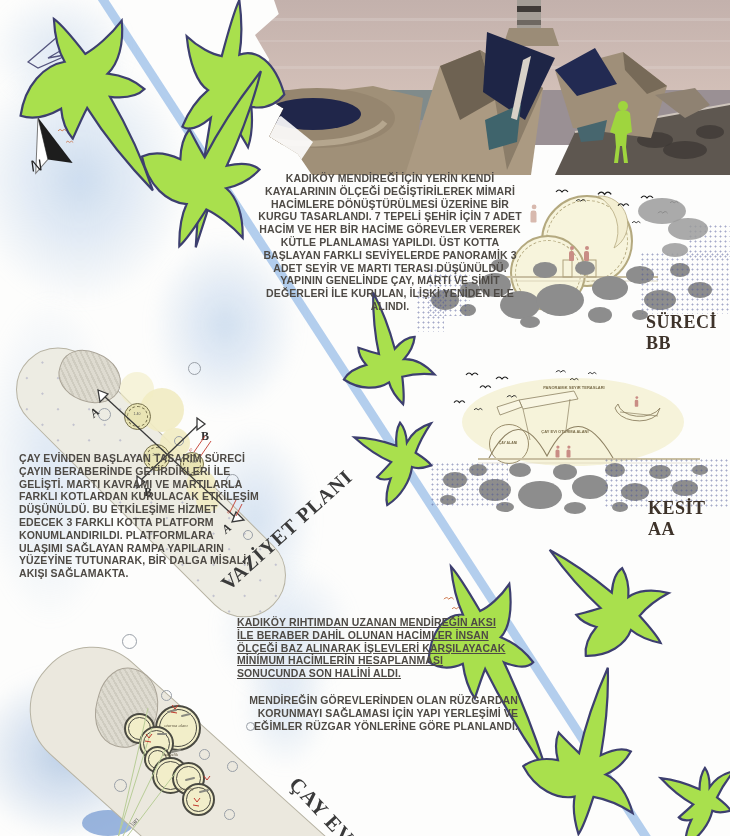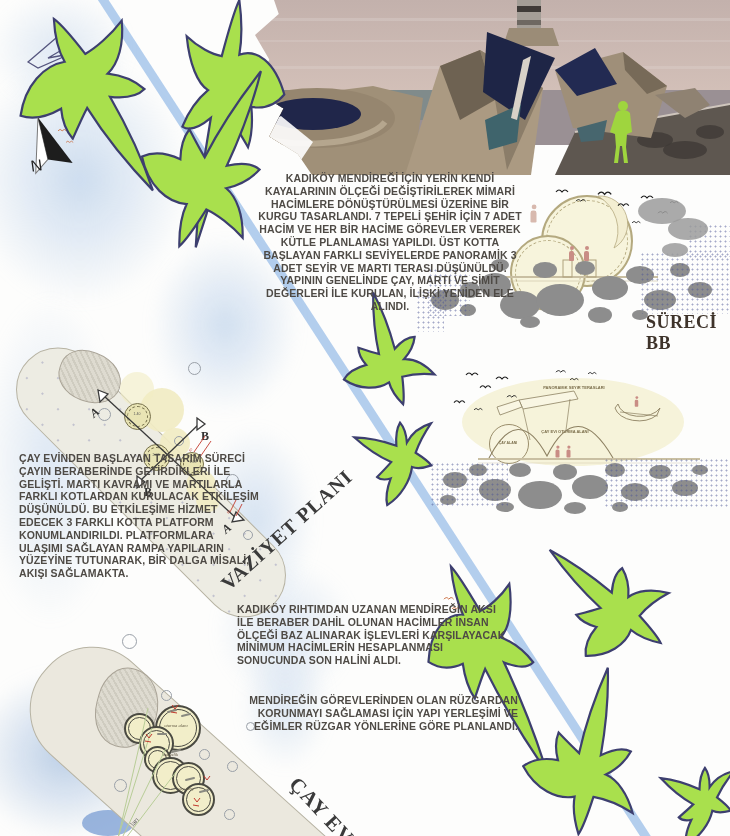--- a/index.html
+++ b/index.html
@@ -348,24 +348,25 @@
     </svg>
   <svg class="bird" viewBox="0 0 116 116" preserveAspectRatio="none" style="left:525px;top:662px;width:120px;height:175px;transform:rotate(190deg);">
       <use href="#gull"></use>
     </svg>
   <svg class="bird" viewBox="0 0 116 116" preserveAspectRatio="none" style="left:648px;top:760px;width:90px;height:80px;transform:rotate(115deg);">
       <use href="#gull"></use>
     </svg>
 
   <div class="tb" style="left:254px;top:172px;width:272px;text-align:center;">KADIKÖY MENDİREĞİ İÇİN YERİN KENDİ KAYALARININ ÖLÇEĞİ DEĞİŞTİRİLEREK MİMARİ HACİMLERE DÖNÜŞTÜRÜLMESİ ÜZERİNE BİR KURGU TASARLANDI. 7 TEPELİ ŞEHİR İÇİN 7 ADET HACİM VE HER BİR HACİME GÖREVLER VEREREK KÜTLE PLANLAMASI YAPILDI. ÜST KOTTA BAŞLAYAN FARKLI SEVİYELERDE PANORAMİK 3 ADET SEYİR VE MARTI TERASI DÜŞÜNÜLDÜ. YAPININ GENELİNDE ÇAY, MARTI VE SİMİT DEĞERLERİ İLE KURULAN, İLİŞKİ YENİDEN ELE ALINDI.</div>
   <div class="tb" style="left:19px;top:452px;width:240px;">ÇAY EVİNDEN BAŞLAYAN TASARIM SÜRECİ ÇAYIN BERABERİNDE GETİRDİKLERİ İLE GELİŞTİ. MARTI KAVRAMI VE MARTILARLA FARKLI KOTLARDAN KURULACAK ETKİLEŞİM DÜŞÜNÜLDÜ. BU ETKİLEŞİME HİZMET EDECEK 3 FARKLI KOTTA PLATFORM KONUMLANDIRILDI. PLATFORMLARA ULAŞIMI SAĞLAYAN RAMPA YAPILARIN YÜZEYİNE TUTUNARAK, BİR DALGA MİSALİ, AKIŞI SAĞLAMAKTA.</div>
-  <div class="tb" style="left:237px;top:603px;width:272px;">KADIKÖY RIHTIMDAN UZANAN MENDİREĞİN AKSI İLE BERABER DAHİL OLUNAN HACİMLER İNSAN ÖLÇEĞİ BAZ ALINARAK İŞLEVLERİ KARŞILAYACAK MİNİMUM HACİMLERİN HESAPLANMASI SONUCUNDA SON HALİNİ ALDI.</div>
+  <div class="tb" style="left:237px;top:616px;width:272px;text-decoration:underline;">KADIKÖY RIHTIMDAN UZANAN MENDİREĞİN AKSI İLE BERABER DAHİL OLUNAN HACİMLER İNSAN ÖLÇEĞİ BAZ ALINARAK İŞLEVLERİ KARŞILAYACAK MİNİMUM HACİMLERİN HESAPLANMASI SONUCUNDA SON HALİNİ ALDI.</div>
   <div class="tb" style="left:240px;top:694px;width:278px;text-align:right;">MENDİREĞİN GÖREVLERİNDEN OLAN RÜZGARDAN KORUNMAYI SAĞLAMASI İÇİN YAPI YERLEŞİMİ VE EĞİMLER RÜZGAR YÖNLERİNE GÖRE PLANLANDI.</div>
 
   <div class="kesit" style="left:646px;top:312px;">SÜRECİ BB</div>
+  <div class="kesit" style="left:648px;top:498px;">KESİT AA</div>
   <div class="plantitle" style="left:232px;top:572px;transform:rotate(-42deg);transform-origin:left bottom;">VAZİYET PLANI</div>
   <div class="plantitle" style="left:302px;top:772px;transform:rotate(47deg);transform-origin:left top;font-size:21px;">ÇAY EVİ PLANI</div>
 
   <div class="anno" style="left:538px;top:385px;width:72px;">PANORAMİK SEYİR TERASLARI</div>
   <div class="anno" style="left:533px;top:429px;width:64px;">ÇAY EVİ OTURMA ALANI</div>
   <div class="anno" style="left:492px;top:441px;width:32px;font-size:3.5px;">ÇAY ALANI</div>
 
   <div class="abs" style="left:12px;top:112px;width:62px;height:68px;transform:rotate(-8deg);">
     <svg width="62" height="68" viewBox="0 0 62 68">
       <polygon points="20,60 30,5 34,48" fill="#fff" stroke="#777" stroke-width="1"></polygon>

